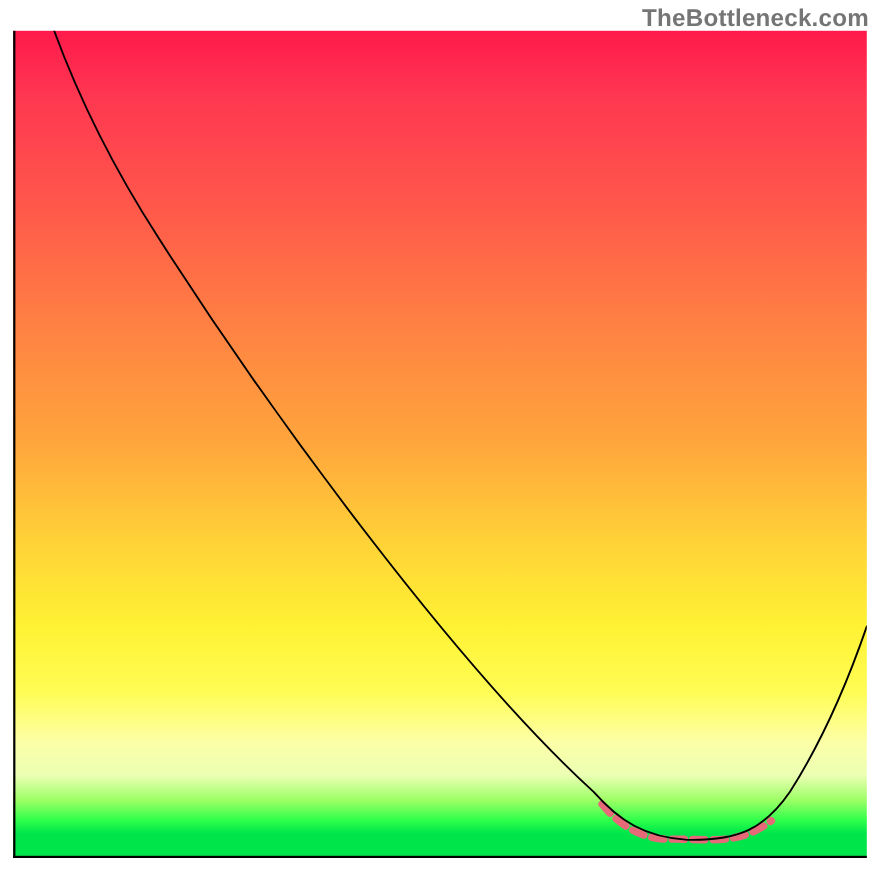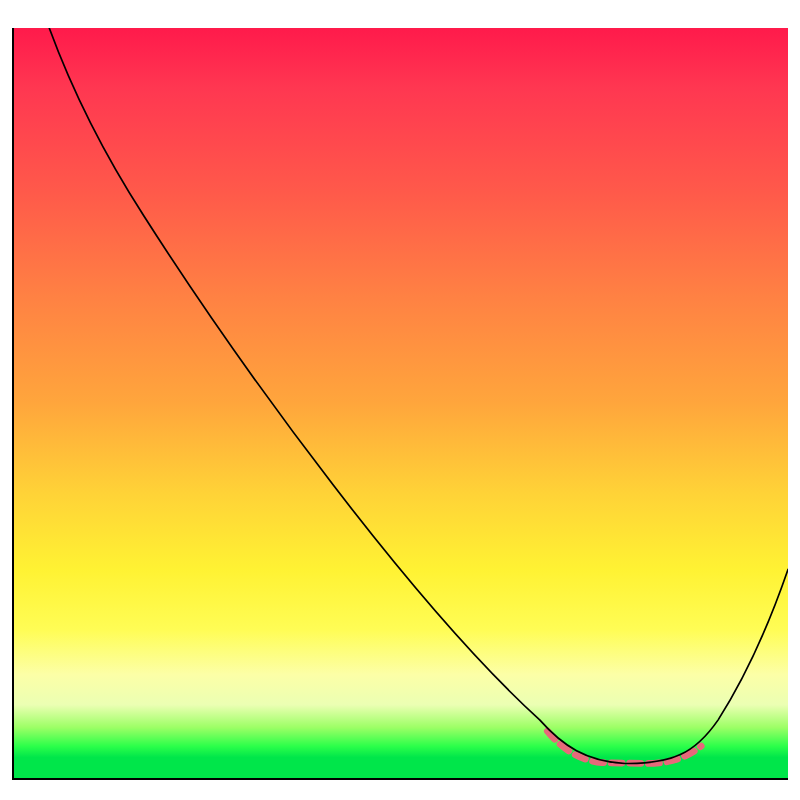--- a/index.html
+++ b/index.html
@@ -81,20 +81,21 @@
     fill: none;
     stroke: #e6697a;
     stroke-width: 9;
     stroke-linecap: round;
     stroke-dasharray: 14 10;
   }
 </style>
 </head>
 <body>
 <div class="wrap">
+  <div class="watermark">TheBottleneck.com</div>
 
   <div class="plot">
     <div class="grad"></div>
     <div class="axes"></div>
 
     <svg class="curve" viewBox="0 0 1000 1000" preserveAspectRatio="none">
 
       <path class="pink-dash" d="M 690 935
                Q 720 973 760 977
                L 820 978

